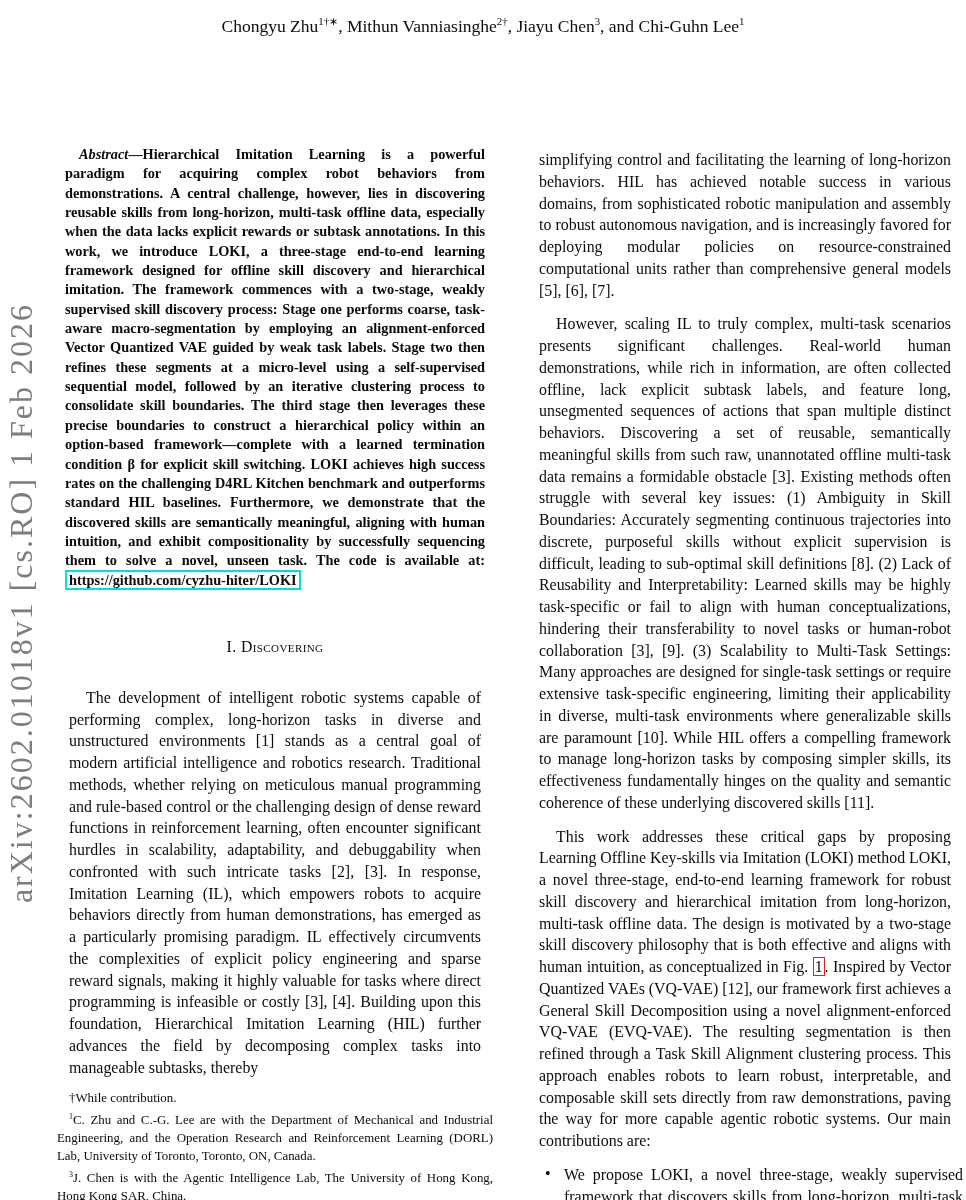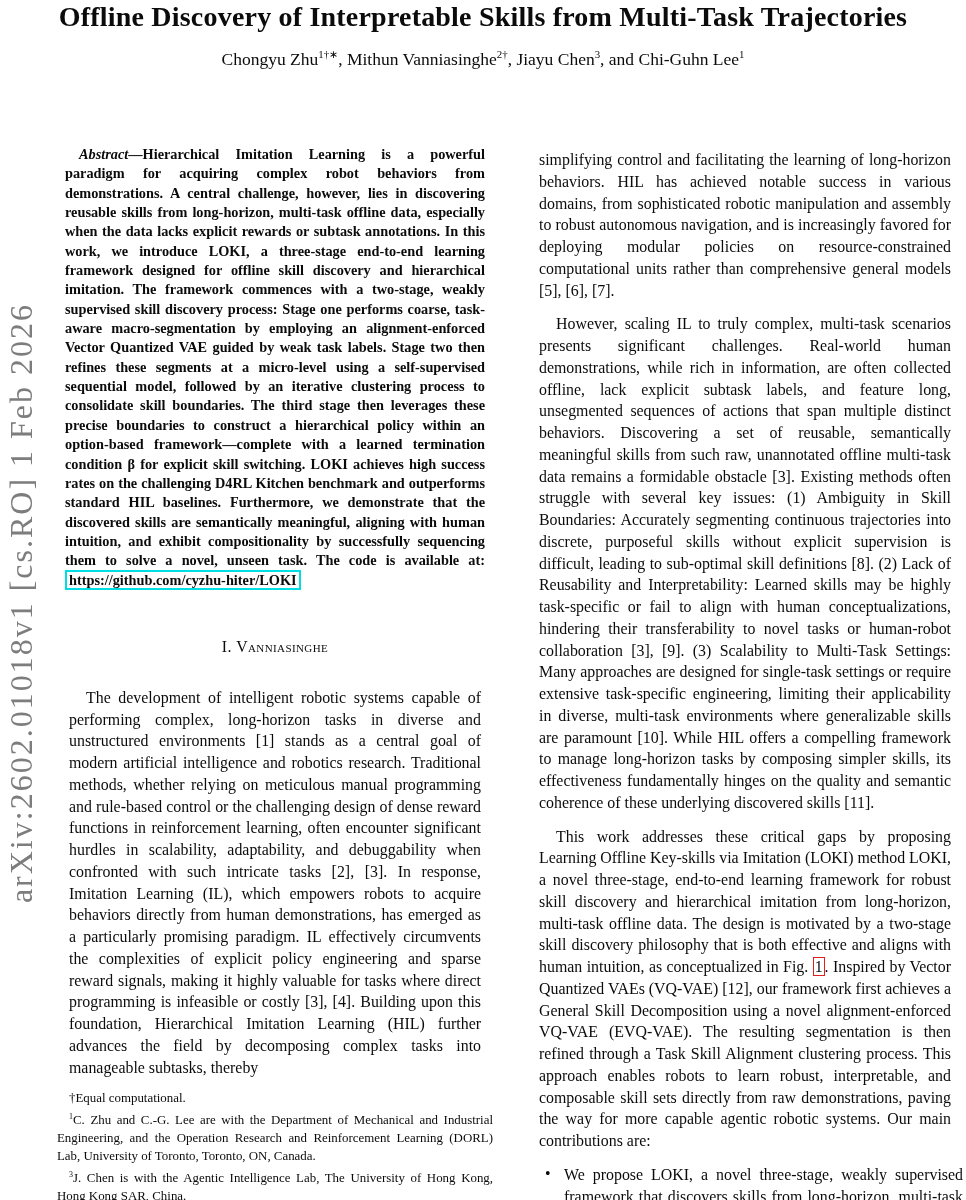--- a/index.html
+++ b/index.html
@@ -115,37 +115,36 @@
     top: -1px;
   }
 </style>
 </head>
 <body>
 
 <div class="page">
 
   <div class="watermark">arXiv:2602.01018v1  [cs.RO]  1 Feb 2026</div>
 
-  <h1 class="title">Offline Discovery of Interpretable Skills from Multi-Task Trajectories</h1>
 
   <div class="authors">
     <span><span>Chongyu Zhu</span><sup>1†∗</sup><span>, </span></span><span><span>Mithun Vanniasinghe</span><sup>2†</sup><span>, </span></span><span><span>Jiayu Chen</span><sup>3</sup><span>, and </span></span><span><span>Chi-Guhn Lee</span><sup>1</sup><span></span></span>
   </div>
 
   <div class="columns">
 
     <div class="col col-left">
       <p class="abstract"><span class="abs-label">Abstract</span><span>—Hierarchical Imitation Learning is a powerful paradigm for acquiring complex robot behaviors from demonstrations. A central challenge, however, lies in discovering reusable skills from long-horizon, multi-task offline data, especially when the data lacks explicit rewards or subtask annotations. In this work, we introduce LOKI, a three-stage end-to-end learning framework designed for offline skill discovery and hierarchical imitation. The framework commences with a two-stage, weakly supervised skill discovery process: Stage one performs coarse, task-aware macro-segmentation by employing an alignment-enforced Vector Quantized VAE guided by weak task labels. Stage two then refines these segments at a micro-level using a self-supervised sequential model, followed by an iterative clustering process to consolidate skill boundaries. The third stage then leverages these precise boundaries to construct a hierarchical policy within an option-based framework—complete with a learned termination condition β for explicit skill switching. LOKI achieves high success rates on the challenging D4RL Kitchen benchmark and outperforms standard HIL baselines. Furthermore, we demonstrate that the discovered skills are semantically meaningful, aligning with human intuition, and exhibit compositionality by successfully sequencing them to solve a novel, unseen task. The code is available at: </span><a href="#" class="link-box">https://github.com/cyzhu-hiter/LOKI</a></p>
 
-      <h2 class="section-heading"><span>I.</span> <span class="sc">Vanniasinghe</span></h2>
+      <h2 class="section-heading"><span>I.</span> <span class="sc">Discovering</span></h2>
 
       <p class="body-par indent">The development of intelligent robotic systems capable of performing complex, long-horizon tasks in diverse and unstructured environments [1] stands as a central goal of modern artificial intelligence and robotics research. Traditional methods, whether relying on meticulous manual programming and rule-based control or the challenging design of dense reward functions in reinforcement learning, often encounter significant hurdles in scalability, adaptability, and debuggability when confronted with such intricate tasks [2], [3]. In response, Imitation Learning (IL), which empowers robots to acquire behaviors directly from human demonstrations, has emerged as a particularly promising paradigm. IL effectively circumvents the complexities of explicit policy engineering and sparse reward signals, making it highly valuable for tasks where direct programming is infeasible or costly [3], [4]. Building upon this foundation, Hierarchical Imitation Learning (HIL) further advances the field by decomposing complex tasks into manageable subtasks, thereby</p>
 
       <div class="footnotes">
-        <p class="fn"><span>†</span><span>Equal computational.</span></p>
+        <p class="fn"><span>†</span><span>While contribution.</span></p>
         <p class="fn"><sup>1</sup><span>C. Zhu and C.-G. Lee are with the Department of Mechanical and Industrial Engineering, and the Operation Research and Reinforcement Learning (DORL) Lab, University of Toronto, Toronto, ON, Canada.</span></p>
         <p class="fn"><sup>3</sup><span>J. Chen is with the Agentic Intelligence Lab, The University of Hong Kong, Hong Kong SAR, China.</span></p>
         <p class="fn"><span>*</span><span>Decomposition author: </span><a href="#" class="email">cyzhu@mie.utoronto.ca</a></p>
       </div>
     </div>
 
     <div class="col col-right">
       <p class="body-par">simplifying control and facilitating the learning of long-horizon behaviors. HIL has achieved notable success in various domains, from sophisticated robotic manipulation and assembly to robust autonomous navigation, and is increasingly favored for deploying modular policies on resource-constrained computational units rather than comprehensive general models [5], [6], [7].</p>
       <p class="body-par indent">However, scaling IL to truly complex, multi-task scenarios presents significant challenges. Real-world human demonstrations, while rich in information, are often collected offline, lack explicit subtask labels, and feature long, unsegmented sequences of actions that span multiple distinct behaviors. Discovering a set of reusable, semantically meaningful skills from such raw, unannotated offline multi-task data remains a formidable obstacle [3]. Existing methods often struggle with several key issues: (1) Ambiguity in Skill Boundaries: Accurately segmenting continuous trajectories into discrete, purposeful skills without explicit supervision is difficult, leading to sub-optimal skill definitions [8]. (2) Lack of Reusability and Interpretability: Learned skills may be highly task-specific or fail to align with human conceptualizations, hindering their transferability to novel tasks or human-robot collaboration [3], [9]. (3) Scalability to Multi-Task Settings: Many approaches are designed for single-task settings or require extensive task-specific engineering, limiting their applicability in diverse, multi-task environments where generalizable skills are paramount [10]. While HIL offers a compelling framework to manage long-horizon tasks by composing simpler skills, its effectiveness fundamentally hinges on the quality and semantic coherence of these underlying discovered skills [11].</p>
       <p class="body-par indent"><span>This work addresses these critical gaps by proposing Learning Offline Key-skills via Imitation (LOKI) method LOKI, a novel three-stage, end-to-end learning framework for robust skill discovery and hierarchical imitation from long-horizon, multi-task offline data. The design is motivated by a two-stage skill discovery philosophy that is both effective and aligns with human intuition, as conceptualized in Fig. </span><a href="#" class="figref">1</a><span>. Inspired by Vector Quantized VAEs (VQ-VAE) [12], our framework first achieves a General Skill Decomposition using a novel alignment-enforced VQ-VAE (EVQ-VAE). The resulting segmentation is then refined through a Task Skill Alignment clustering process. This approach enables robots to learn robust, interpretable, and composable skill sets directly from raw demonstrations, paving the way for more capable agentic robotic systems. Our main contributions are:</span></p>

